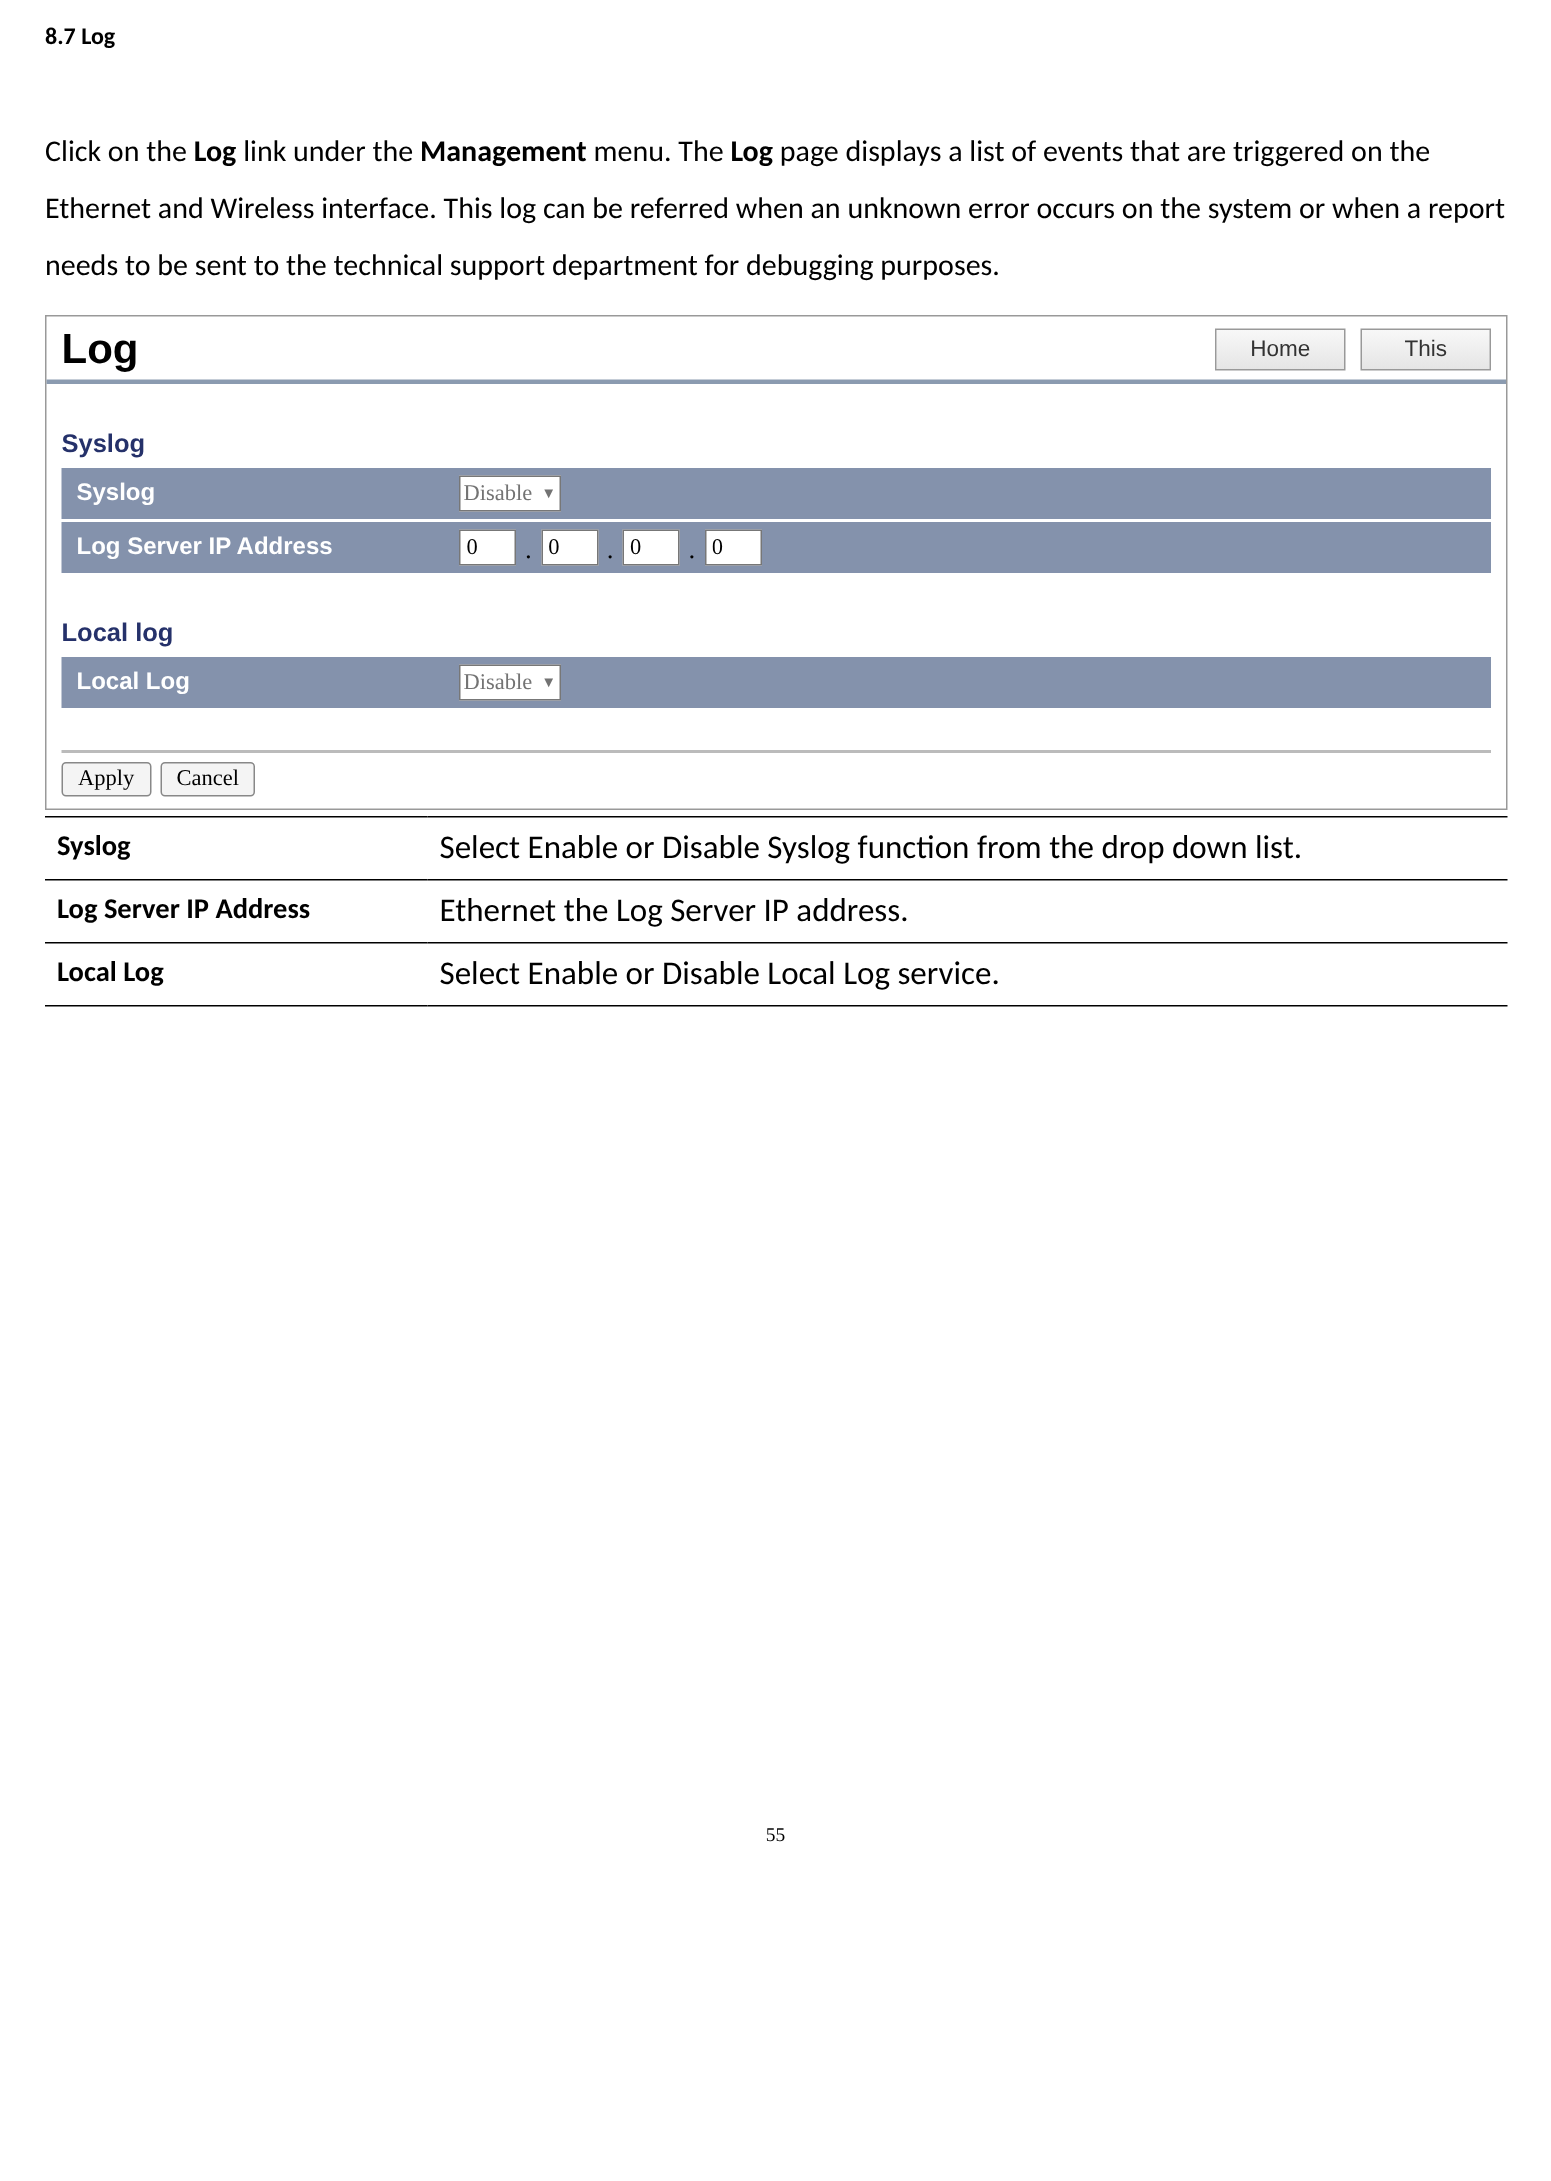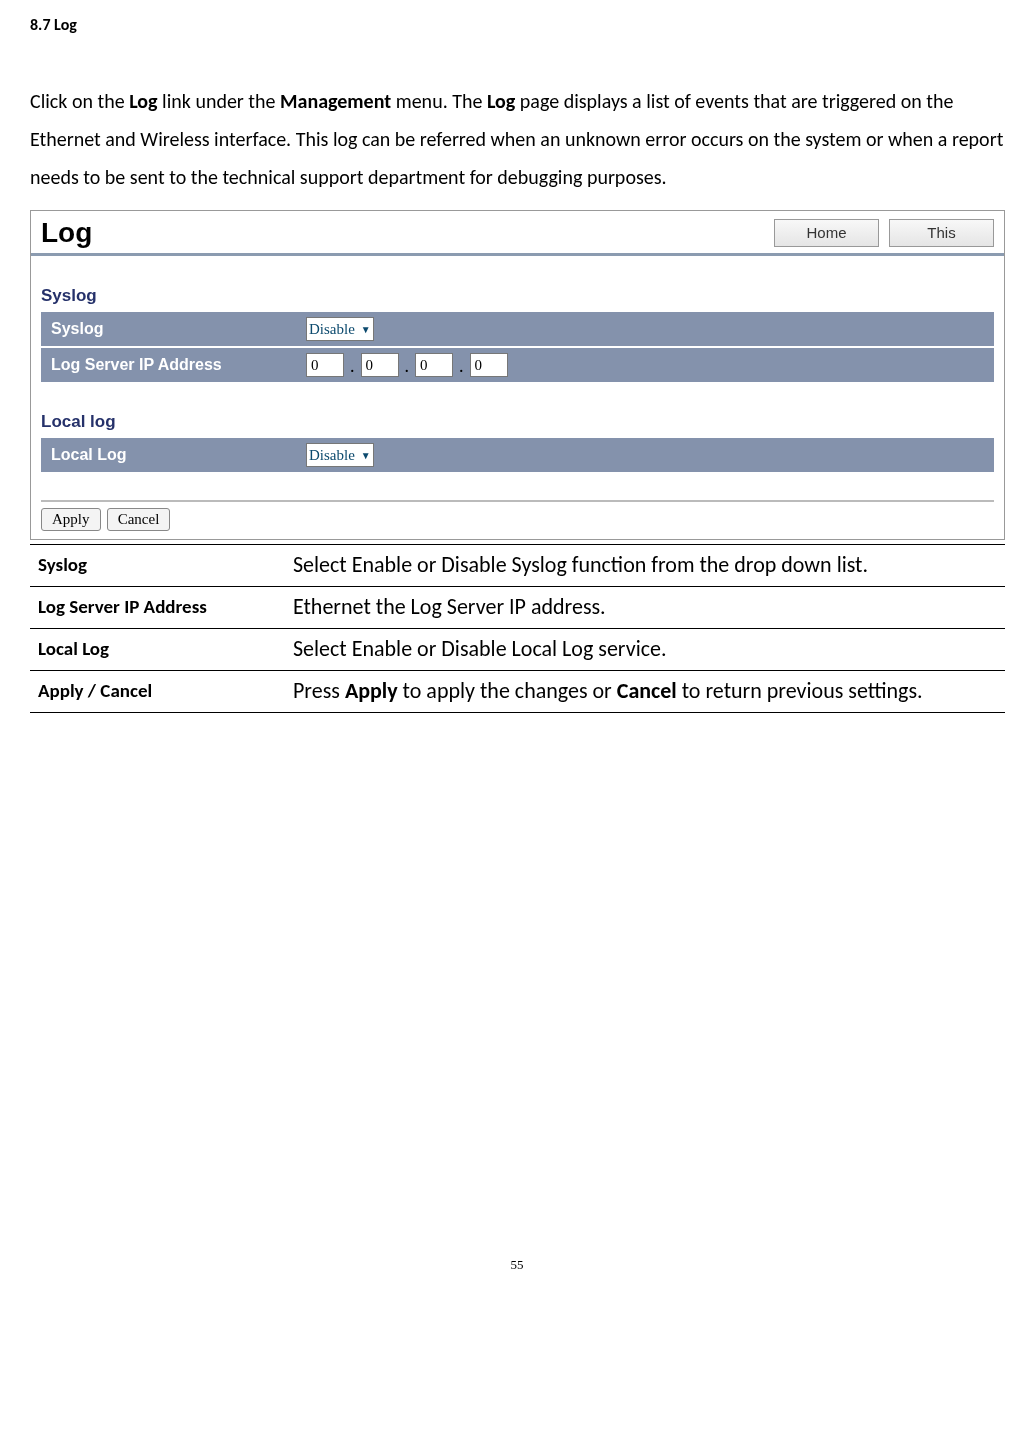--- a/index.html
+++ b/index.html
@@ -42,21 +42,21 @@
     border-bottom: 3px solid #8b9bb0;
   }
   .shot-title {
     font-size: 28px;
     font-weight: bold;
     color: #000;
     flex: 1;
   }
   .shot-btn {
     display: inline-block;
-    width: 105px;
+    width: 87px;
     height: 28px;
     line-height: 26px;
     text-align: center;
     font-size: 15px;
     color: #333;
     background: linear-gradient(#f8f8f8,#e5e5e5);
     border: 1px solid #999;
     margin-left: 10px;
     cursor: pointer;
   }
@@ -88,21 +88,21 @@
   }
   .sel {
     background: #fff;
     border: 1px solid #777;
     font-family: "Times New Roman", serif;
     font-size: 15px;
     height: 24px;
     padding: 1px 2px;
     display: inline-flex;
     align-items: center;
-    color: #0c4a6e;
+    color: #737373;
   }
   .sel-caret {
     margin-left: 6px;
     font-size: 10px;
   }
   .ip-box {
     width: 38px;
     height: 24px;
     border: 1px solid #777;
     background: #fff;
@@ -231,22 +231,16 @@
     <td class="desc">Select Enable or Disable Syslog function from the drop down list.</td>
   </tr>
   <tr>
     <td class="label">Log Server IP Address</td>
     <td class="desc">Ethernet the Log Server IP address.</td>
   </tr>
   <tr>
     <td class="label">Local Log</td>
     <td class="desc">Select Enable or Disable Local Log service.</td>
   </tr>
-  <tr>
-    <td class="label">Apply / Cancel</td>
-    <td class="desc">
-      <span>Press </span><b>Apply</b><span> to apply the changes or </span><b>Cancel</b><span> to return previous settings.</span>
-    </td>
-  </tr>
 </tbody>
   </table>
 
 <div class="page-num">55</div>
 
 </body></html>

